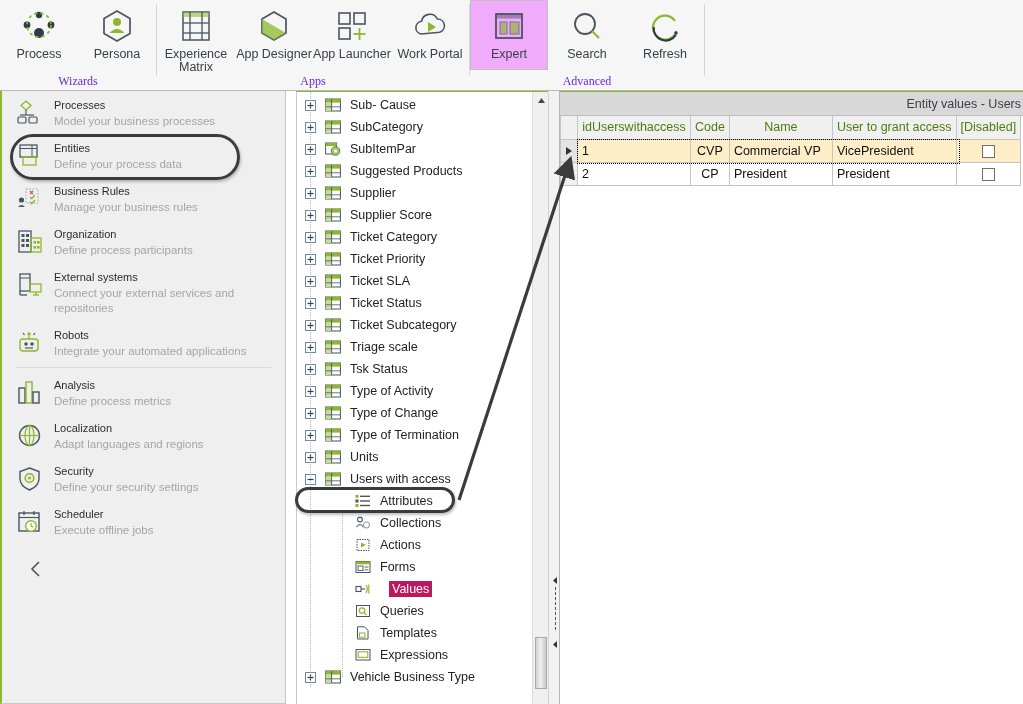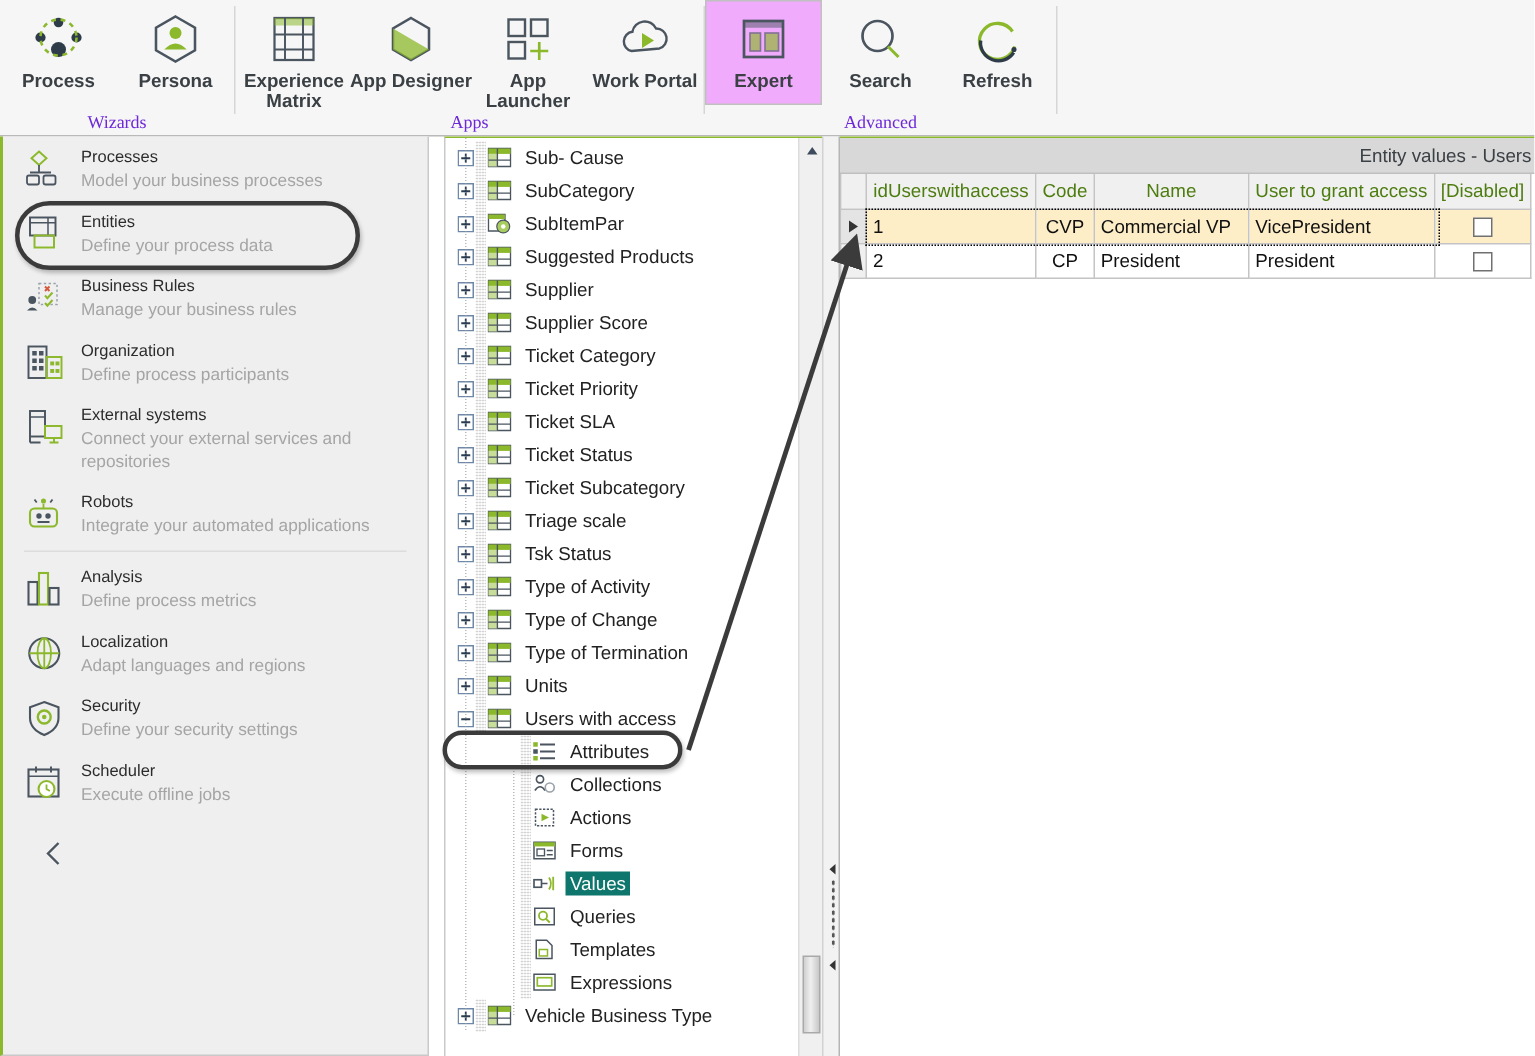--- a/index.html
+++ b/index.html
@@ -30,21 +30,20 @@
   .rgroup-sep {
     width: 1px; height: 72px; margin-top: 4px;
     background: #d6d6d6; align-self: flex-start;
   }
   .rbtn {
     width: 78px; height: 70px;
     display: flex; flex-direction: column; align-items: center;
     justify-content: flex-start; padding-top: 6px;
     cursor: default; background: transparent;
     border: 1px solid transparent;
-    font-weight: bold;
   }
   .rbtn.selected { background: #f0abfc; border: 1px solid #c0c0c0; }
   .rbtn .ico { height: 40px; display: flex; align-items: center; justify-content: center; }
   .rbtn .cap {
     font-size: 12.5px; color: #3b4044; text-align: center;
     line-height: 13px; margin-top: 1px; width: 84px;
   }
 
   
   .sidebar {
@@ -105,21 +104,21 @@
     display: flex; align-items: center; justify-content: center;
   }
   .tnode .dots { width: 7px; flex: 0 0 7px; height: 22px;
     background-image: radial-gradient(#9a9a9a 0.6px, transparent 0.7px);
     background-size: 2px 2px; opacity: .65; }
   .tnode .ticon { width: 18px; flex: 0 0 18px; height: 16px;
     display: flex; align-items: center; justify-content: center; margin-right: 5px; }
   .tnode .tlabel { padding: 0 3px; line-height: 16px; }
   .tnode.child { padding-left: 30px; }
   .tnode.child .dots { margin-left: 0; }
-  .tlabel.sel { background: #0f766e; color: #fff; }
+  .tlabel.sel { background: #be185d; color: #fff; margin-left: 12px; }
 
   .vline {
     position: absolute; left: 13px; top: 0; width: 1px; height: 100%;
     background-image: linear-gradient(to bottom, #9a9a9a 50%, transparent 50%);
     background-size: 1px 2px; opacity: .7;
   }
   .vline2 {
     position: absolute; left: 45px; width: 1px;
     background-image: linear-gradient(to bottom, #9a9a9a 50%, transparent 50%);
     background-size: 1px 2px; opacity: .7;

